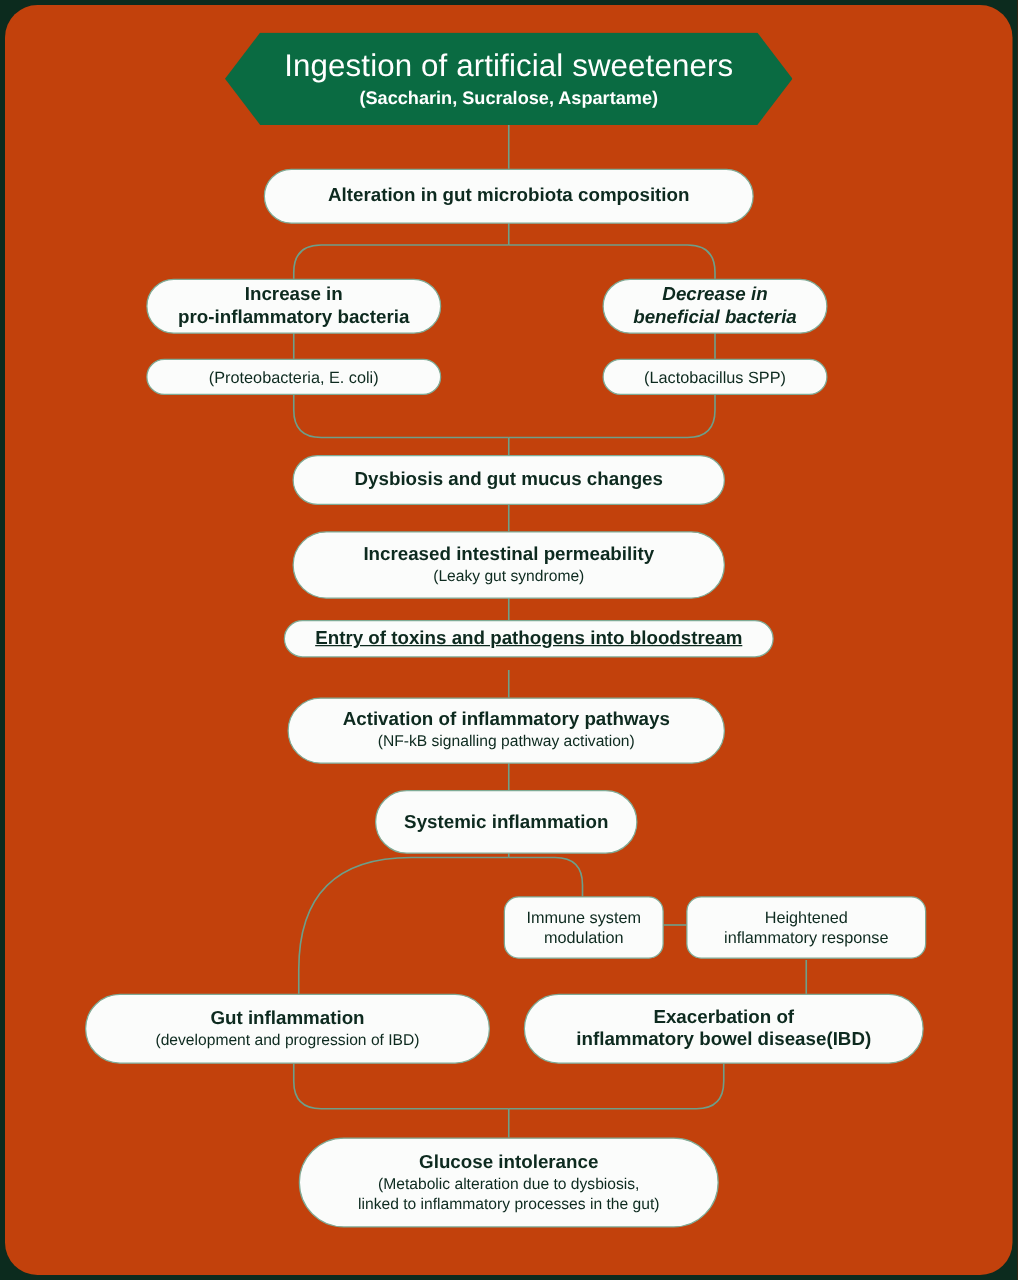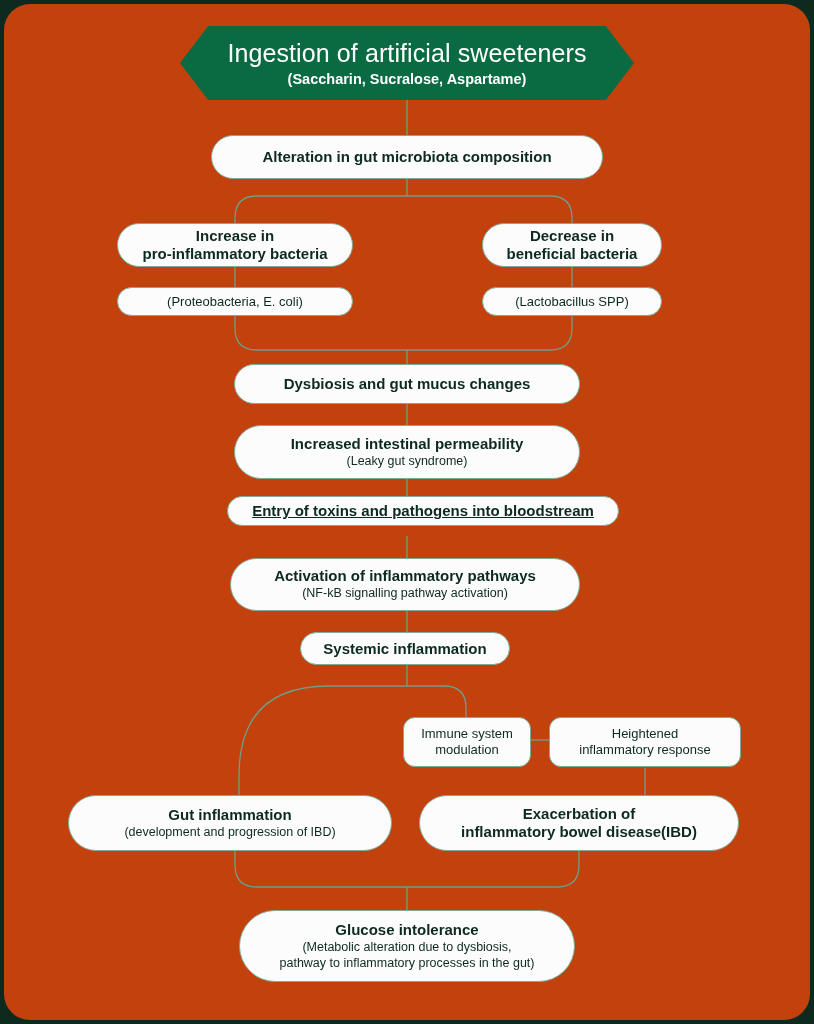--- a/index.html
+++ b/index.html
@@ -162,21 +162,21 @@
 
     <div class="node pill" style="left:113px; top:219px; width:236px; height:44px;">
       <div class="t-main">Increase in
 pro-inflammatory bacteria</div>
     </div>
 
     <div class="node pill light" style="left:113px; top:283px; width:236px; height:29px;">
       <div class="t-main">(Proteobacteria, E. coli)</div>
     </div>
 
-    <div class="node pill" style="left:478px; top:219px; width:180px; height:44px;">
+    <div class="node pill" style="left:478px; top:219px; width:180px; height:44px;font-style:italic;">
       <div class="t-main">Decrease in
 beneficial bacteria</div>
     </div>
 
     <div class="node pill light" style="left:478px; top:283px; width:180px; height:29px;">
       <div class="t-main">(Lactobacillus SPP)</div>
     </div>
 
     <div class="node pill" style="left:230px; top:360px; width:346px; height:40px;">
       <div class="t-main">Dysbiosis and gut mucus changes</div>
@@ -189,21 +189,21 @@
 
     <div class="node pill" style="left:223px; top:492px; width:392px; height:30px;text-decoration:underline;">
       <div class="t-main">Entry of toxins and pathogens into bloodstream</div>
     </div>
 
     <div class="node pill" style="left:226px; top:554px; width:350px; height:53px;">
       <div class="t-main">Activation of inflammatory pathways</div>
       <div class="t-sub">(NF-kB signalling pathway activation)</div>
     </div>
 
-    <div class="node pill" style="left:296px; top:628px; width:210px; height:33px;">
+    <div class="node pill" style="left:296px; top:628px; width:210px; height:51px;">
       <div class="t-main">Systemic inflammation</div>
     </div>
 
     <div class="node soft tiny" style="left:399px; top:713px; width:128px; height:50px;">
       <div class="t-main">Immune system
 modulation</div>
     </div>
 
     <div class="node soft tiny" style="left:545px; top:713px; width:192px; height:50px;">
       <div class="t-main">Heightened
@@ -216,17 +216,17 @@
     </div>
 
     <div class="node pill" style="left:415px; top:791px; width:320px; height:56px;">
       <div class="t-main">Exacerbation of
 inflammatory bowel disease(IBD)</div>
     </div>
 
     <div class="node pill" style="left:235px; top:906px; width:336px; height:72px;">
       <div class="t-main">Glucose intolerance</div>
       <div class="t-sub">(Metabolic alteration due to dysbiosis,
-pathway to inflammatory processes in the gut)</div>
+linked to inflammatory processes in the gut)</div>
     </div>
 
   </div>
 </div>
 
 </body></html>

